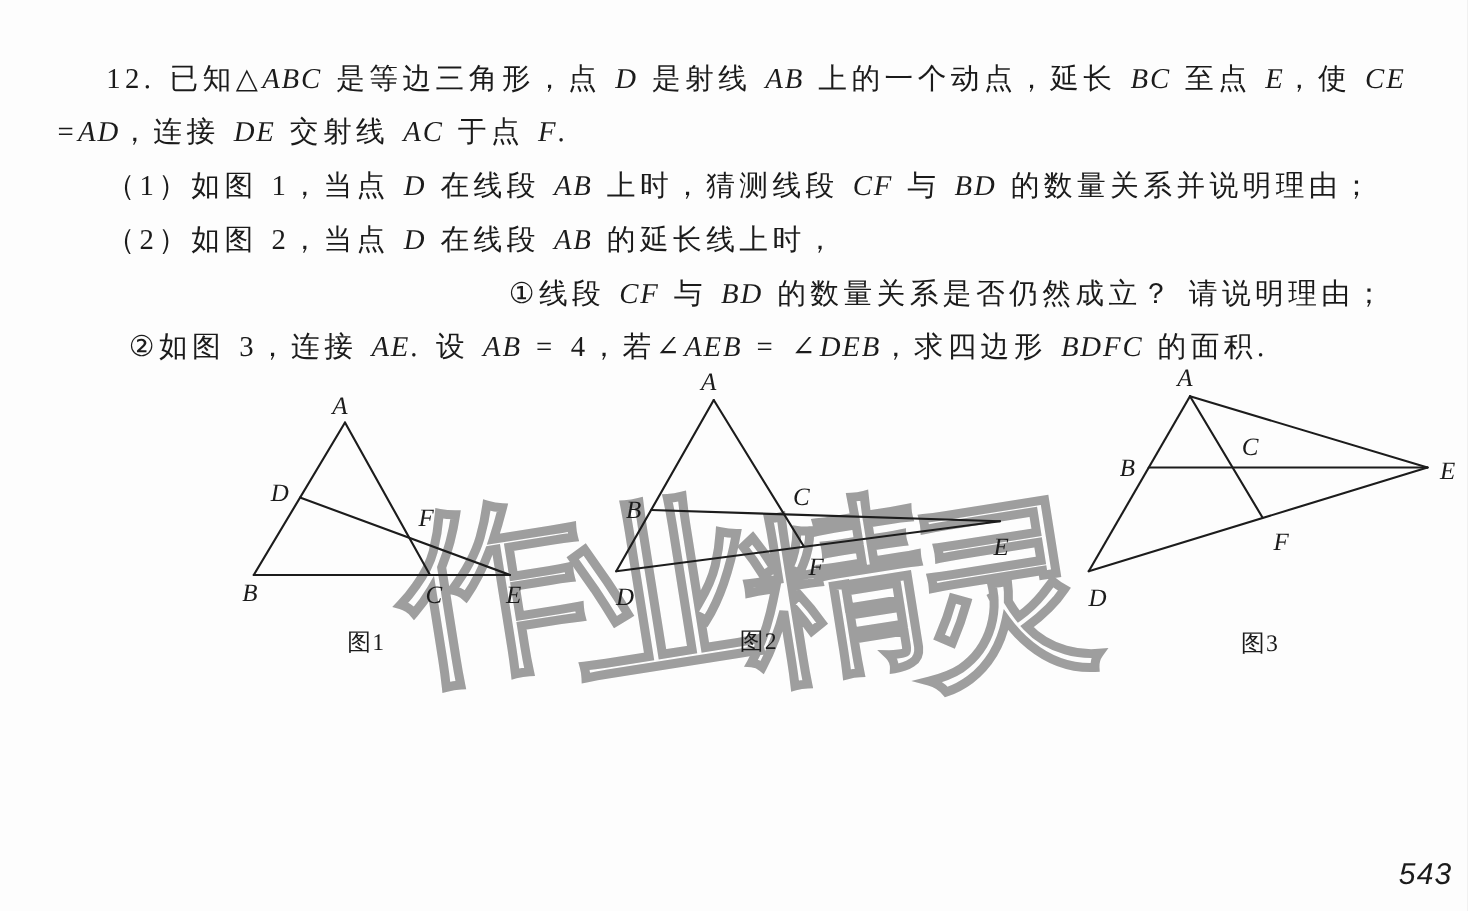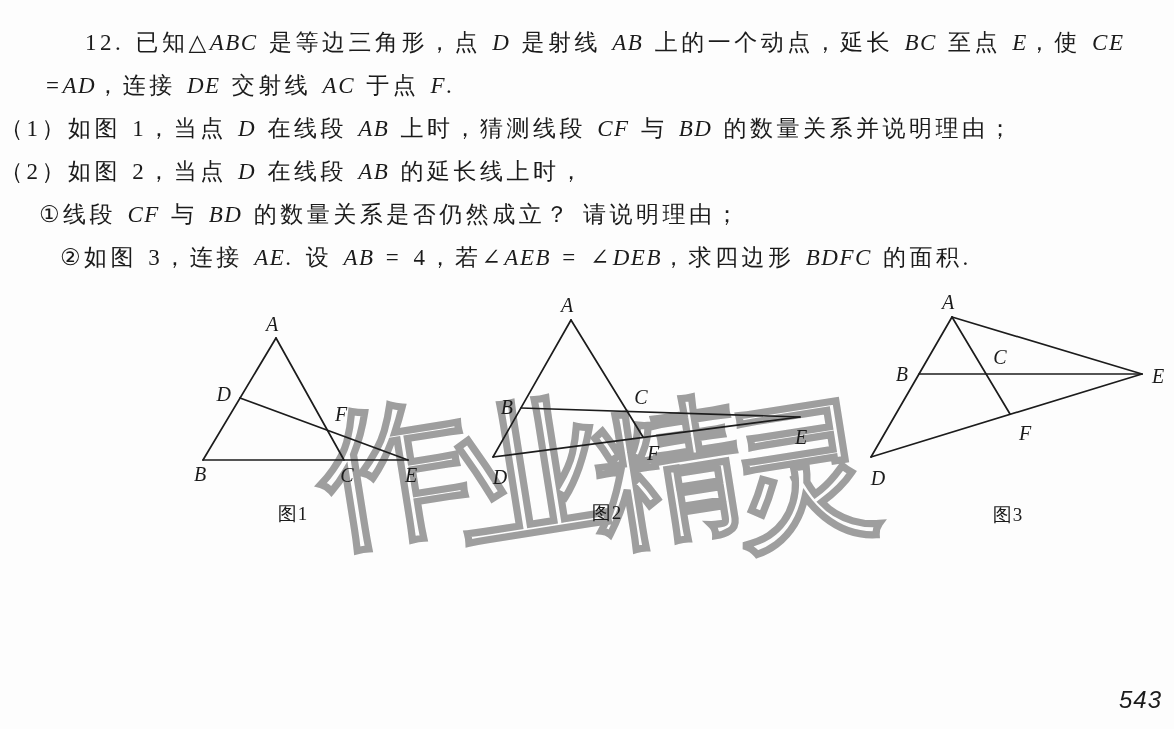--- a/index.html
+++ b/index.html
@@ -5,21 +5,21 @@
   :root{
     --bg:#fdfdfd; --text:#1b1b1b; --line:#1c1c1c; --wm:#9e9e9e;
   }
   html,body{margin:0;padding:0;background:#e8e8e8;}
   .page{
     position:relative; width:1174px; height:729px; overflow:hidden;
     background:var(--bg); color:var(--text);
     font-family:"Liberation Serif","DejaVu Serif","DejaVu Sans",serif;
   }
   
-  .problem{position:absolute; top:21px; left:0; width:1110px;}
+  .problem{position:absolute; top:41px; left:0; width:1110px;}
   .problem p{
     margin:0; height:43px; line-height:43px; white-space:nowrap;
     font-size:23px; word-spacing:2px;
   }
   .seg-cn{letter-spacing:3.5px;}
   .seg-it{font-style:italic; letter-spacing:1.5px; font-family:"Liberation Serif","DejaVu Serif",serif;}
   
   .watermark{
     position:absolute; left:320px; top:398px; white-space:nowrap;
     font-size:150px; line-height:1; font-weight:bold;
@@ -40,24 +40,24 @@
     letter-spacing:1px; color:var(--text);
   }
 </style>
 </head>
 <body>
 
 <div class="page">
   <div class="problem" id="problem">
       <p style="padding-left: 85px;"><span class="seg-cn">12. 已知△</span><span class="seg-it">ABC</span><span class="seg-cn"> 是等边三角形，点 </span><span class="seg-it">D</span><span class="seg-cn"> 是射线 </span><span class="seg-it">AB</span><span class="seg-cn"> 上的一个动点，延长 </span><span class="seg-it">BC</span><span class="seg-cn"> 至点 </span><span class="seg-it">E</span><span class="seg-cn">，使 </span><span class="seg-it">CE</span></p>
       <p style="padding-left: 46px;"><span class="seg-cn">=</span><span class="seg-it">AD</span><span class="seg-cn">，连接 </span><span class="seg-it">DE</span><span class="seg-cn"> 交射线 </span><span class="seg-it">AC</span><span class="seg-cn"> 于点 </span><span class="seg-it">F</span><span class="seg-cn">.</span></p>
-      <p style=""><span class="seg-cn">（1）如图 1，当点 </span><span class="seg-it">D</span><span class="seg-cn"> 在线段 </span><span class="seg-it">AB</span><span class="seg-cn"> 上时，猜测线段 </span><span class="seg-it">CF</span><span class="seg-cn"> 与 </span><span class="seg-it">BD</span><span class="seg-cn"> 的数量关系并说明理由；</span></p>
-      <p style=""><span class="seg-cn">（2）如图 2，当点 </span><span class="seg-it">D</span><span class="seg-cn"> 在线段 </span><span class="seg-it">AB</span><span class="seg-cn"> 的延长线上时，</span></p>
-      <p style="padding-left: 39px;"><span class="seg-cn">①线段 </span><span class="seg-it">CF</span><span class="seg-cn"> 与 </span><span class="seg-it">BD</span><span class="seg-cn"> 的数量关系是否仍然成立？ 请说明理由；</span></p>
-      <p style="padding-left: 60px;"><span class="seg-cn">②如图 3，连接 </span><span class="seg-it">AE</span><span class="seg-cn">. 设 </span><span class="seg-it">AB</span><span class="seg-cn"> = 4，若∠</span><span class="seg-it">AEB</span><span class="seg-cn"> = ∠</span><span class="seg-it">DEB</span><span class="seg-cn">，求四边形 </span><span class="seg-it">BDFC</span><span class="seg-cn"> 的面积.</span></p>
+      <p style="padding-left: 85px;"><span class="seg-cn">（1）如图 1，当点 </span><span class="seg-it">D</span><span class="seg-cn"> 在线段 </span><span class="seg-it">AB</span><span class="seg-cn"> 上时，猜测线段 </span><span class="seg-it">CF</span><span class="seg-cn"> 与 </span><span class="seg-it">BD</span><span class="seg-cn"> 的数量关系并说明理由；</span></p>
+      <p style="padding-left: 85px;"><span class="seg-cn">（2）如图 2，当点 </span><span class="seg-it">D</span><span class="seg-cn"> 在线段 </span><span class="seg-it">AB</span><span class="seg-cn"> 的延长线上时，</span></p>
+      <p style="padding-left: 39px; text-align: right;"><span class="seg-cn">①线段 </span><span class="seg-it">CF</span><span class="seg-cn"> 与 </span><span class="seg-it">BD</span><span class="seg-cn"> 的数量关系是否仍然成立？ 请说明理由；</span></p>
+      <p style="padding-left: 103px;"><span class="seg-cn">②如图 3，连接 </span><span class="seg-it">AE</span><span class="seg-cn">. 设 </span><span class="seg-it">AB</span><span class="seg-cn"> = 4，若∠</span><span class="seg-it">AEB</span><span class="seg-cn"> = ∠</span><span class="seg-it">DEB</span><span class="seg-cn">，求四边形 </span><span class="seg-it">BDFC</span><span class="seg-cn"> 的面积.</span></p>
     </div>
   <div class="watermark" id="watermark"><span class="wchar">作</span><span class="wchar">业</span><span class="wchar">精</span><span class="wchar">灵</span></div>
   <svg class="figs" id="figs" width="1174" height="729" viewBox="0 0 1174 729">
       <line x1="276" y1="338" x2="203" y2="460" class="fline"></line>
       <line x1="276" y1="338" x2="344" y2="460" class="fline"></line>
       <line x1="203" y1="460" x2="408" y2="460" class="fline"></line>
       <line x1="240" y1="398" x2="408" y2="460" class="fline"></line>
       <text x="272" y="331" text-anchor="middle" class="plabel">A</text>
       <text x="200" y="481" text-anchor="middle" class="plabel">B</text>
       <text x="347" y="482" text-anchor="middle" class="plabel">C</text>

